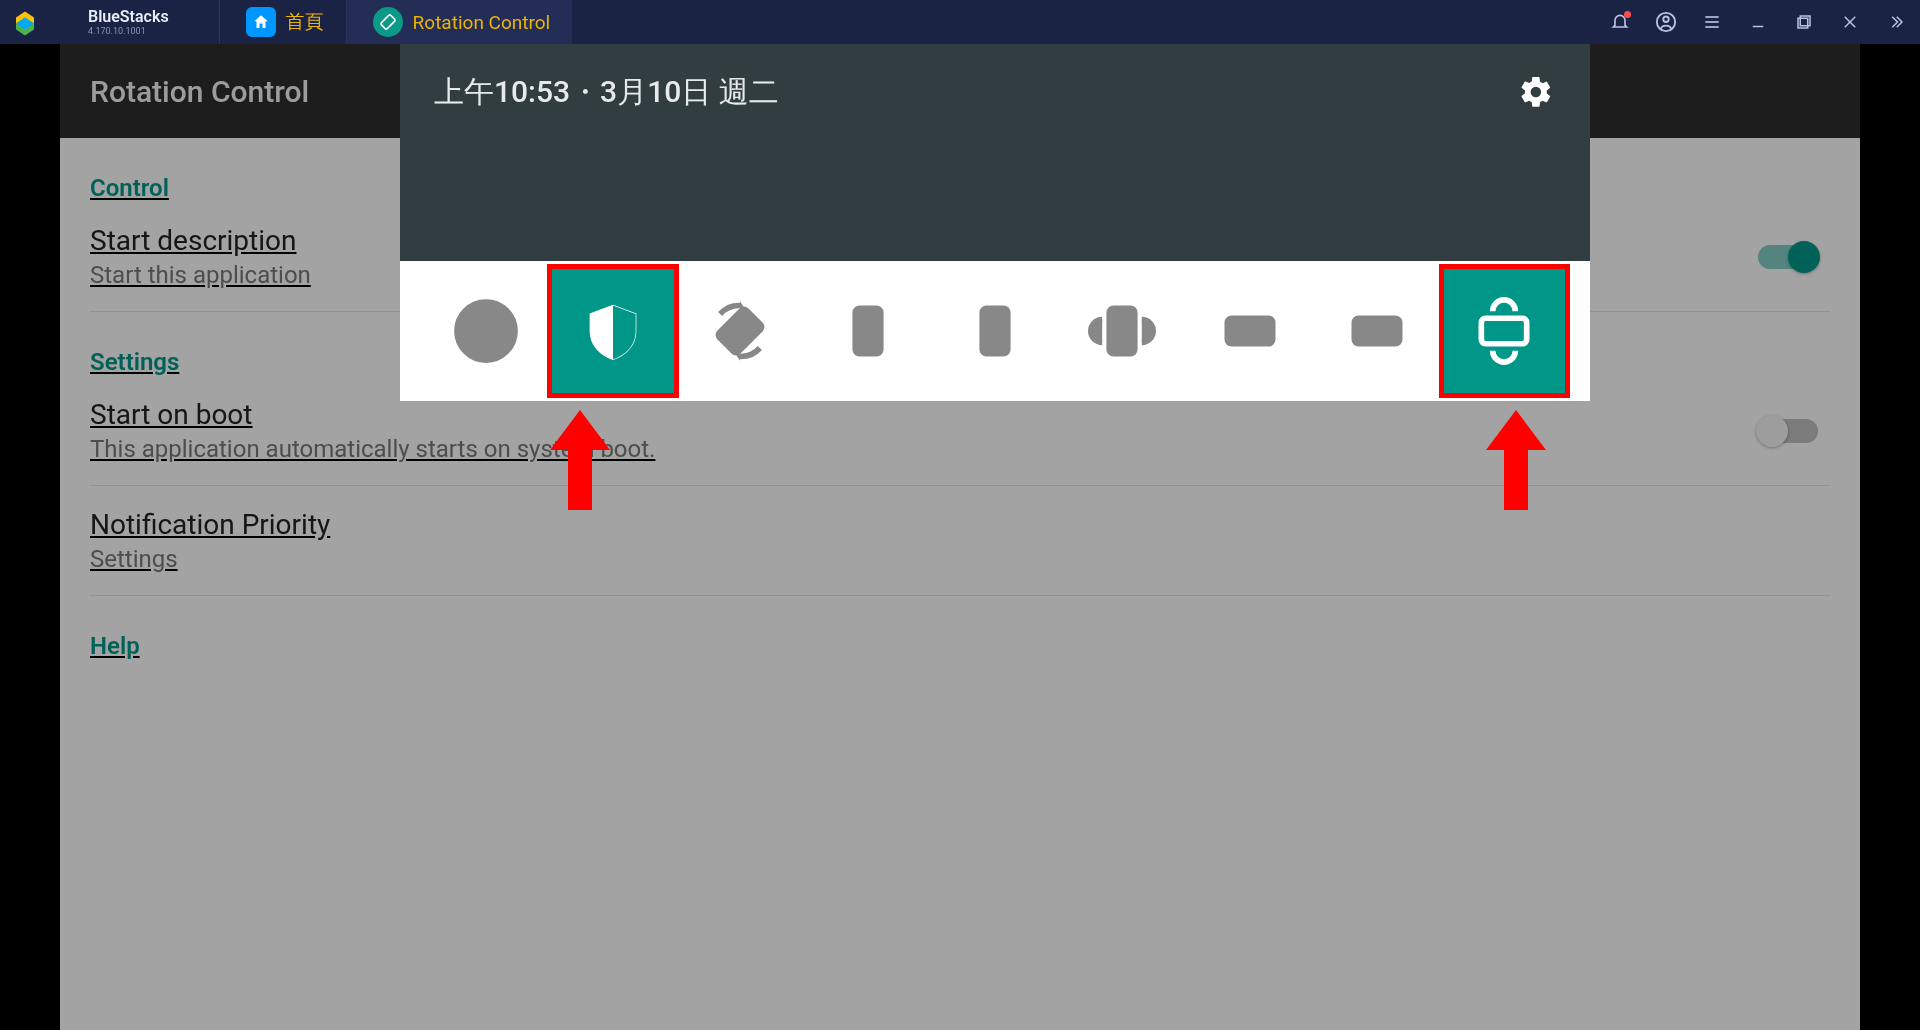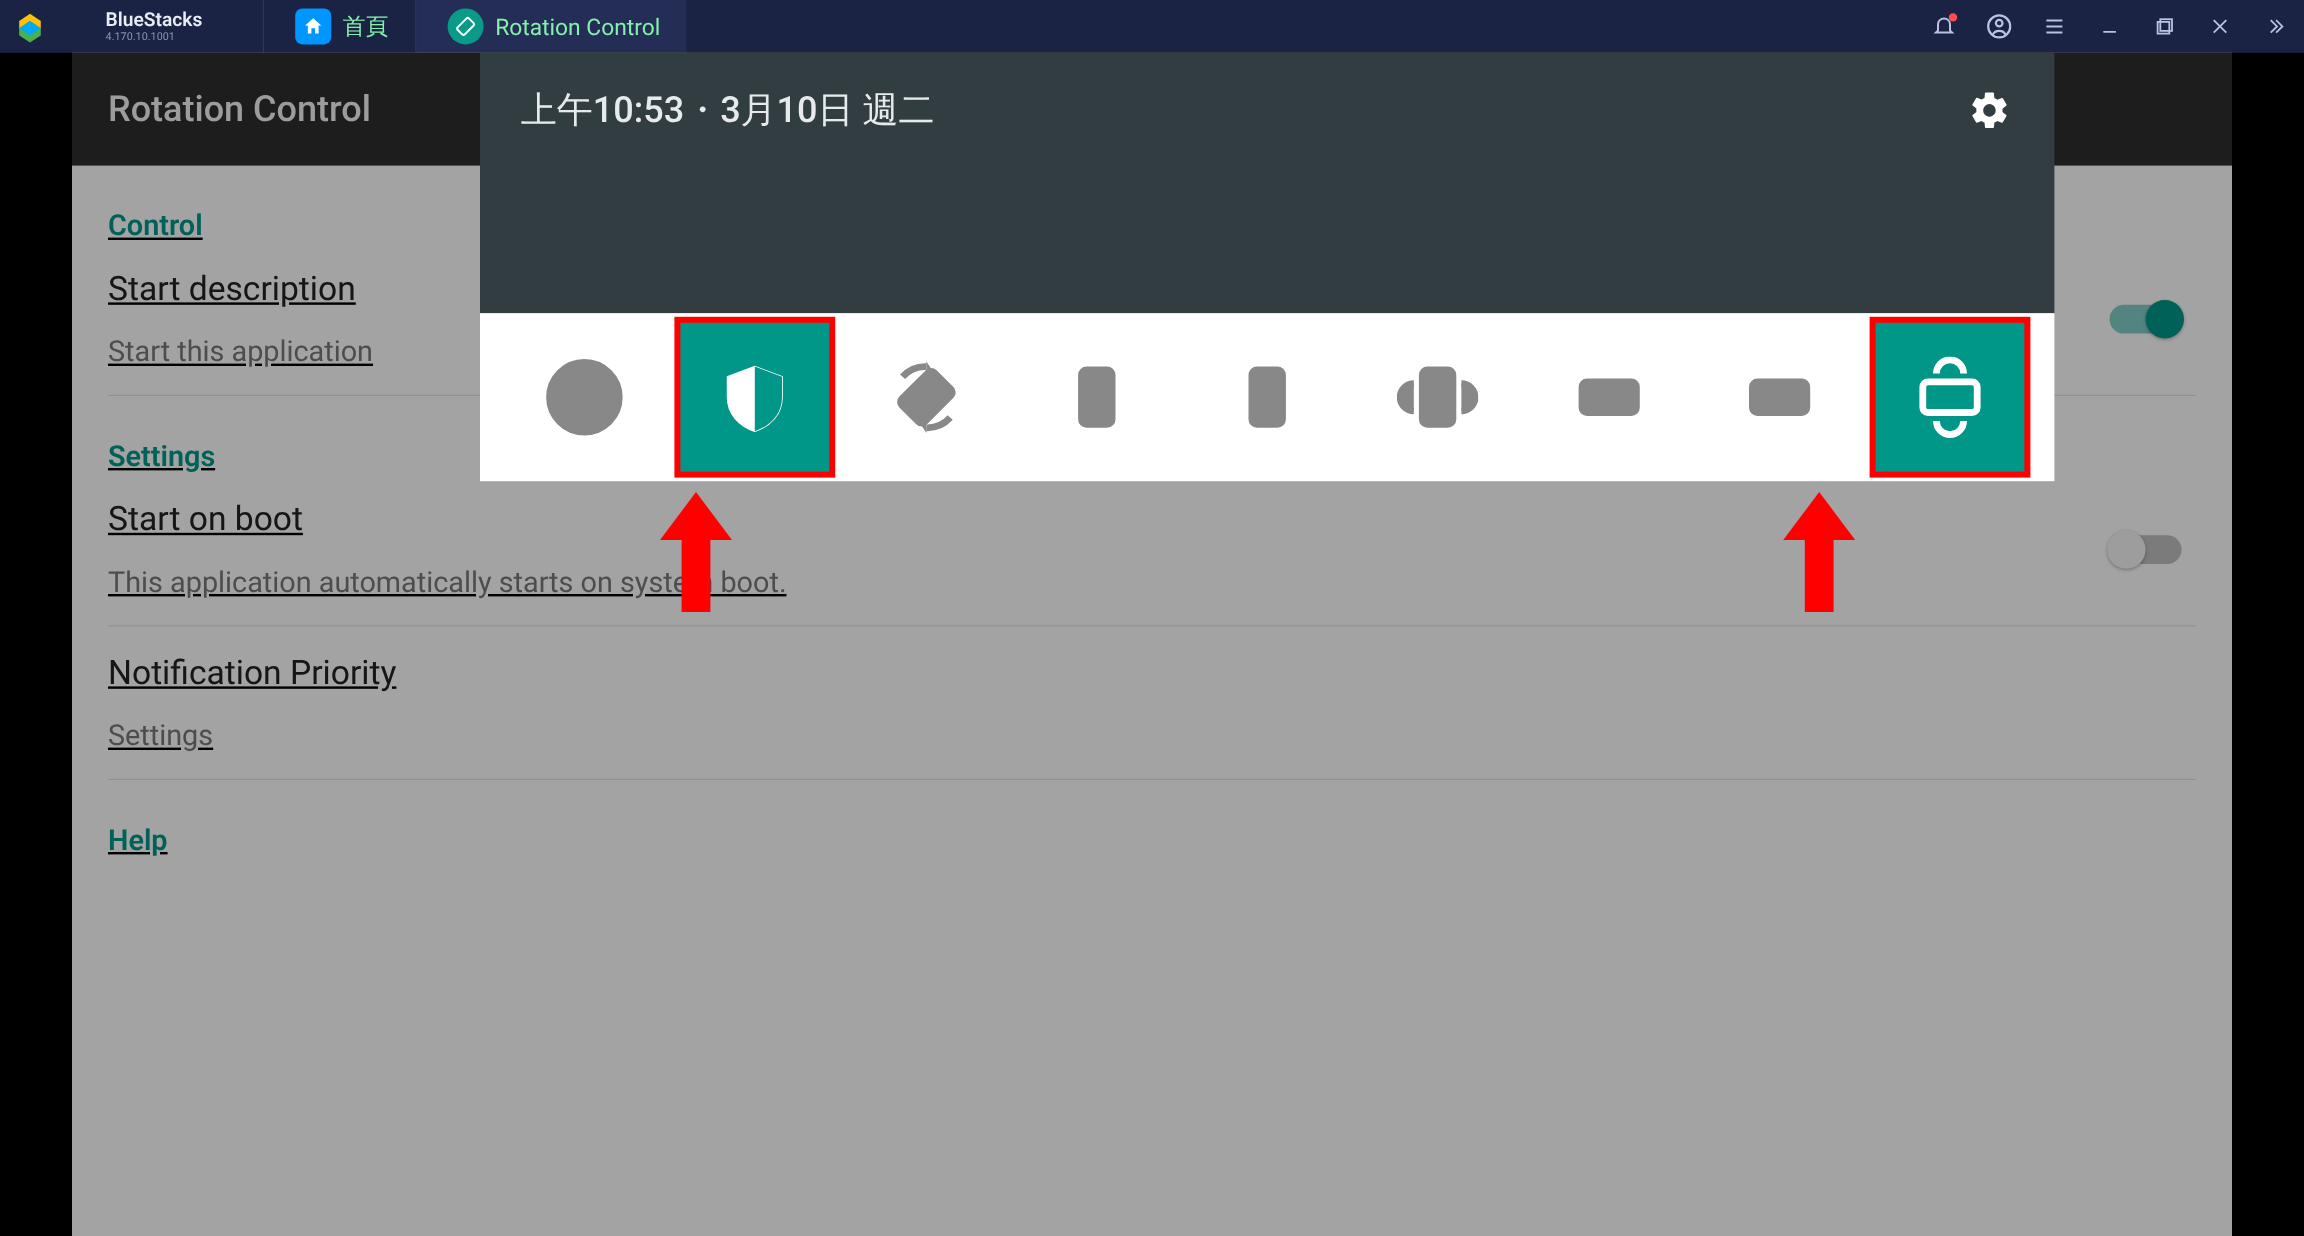--- a/index.html
+++ b/index.html
@@ -6,51 +6,51 @@
 body { font-family: -apple-system, BlinkMacSystemFont, "Segoe UI", Roboto, Arial, sans-serif; background: #000; width: 1920px; height: 1030px; overflow: hidden; position: relative; }
 
 
 .titlebar { height: 44px; background: #1a2343; display: flex; align-items: center; color: #fff; position: relative; gap: 36px; }
 .bs-logo { width: 36px; height: 36px; margin-left: 10px; display: flex; align-items: center; }
 .bs-logo svg { width: 30px; height: 30px; }
 .bs-brand { display: flex; flex-direction: column; justify-content: center; margin-left: 6px; line-height: 1; }
 .bs-brand .name { font-size: 16px; font-weight: 600; color: #e8ecf5; }
 .bs-brand .ver { font-size: 9px; color: #8a93b5; margin-top: 2px; }
 .tabs { display: flex; height: 100%; margin-left: 14px; }
-.tab { display: flex; align-items: center; padding: 0 22px 0 26px; gap: 10px; border-left: 1px solid #2a3560; font-size: 19px; color: #86efac; cursor: pointer; }
+.tab { display: flex; align-items: center; padding: 0 22px 0 26px; gap: 10px; border-left: 1px solid #2a3560; font-size: 19px; color: #eab308; cursor: pointer; }
 .tab.active { background: #232d55; }
 .tab .icon { width: 30px; height: 30px; border-radius: 6px; display: flex; align-items: center; justify-content: center; }
 .tab .home-icon { background: #0096ff; }
 .tab .rot-icon { background: #0b9a87; border-radius: 50%; }
 .titlebar-controls { position: absolute; right: 12px; top: 0; height: 100%; display: flex; align-items: center; gap: 22px; }
 .titlebar-controls .tc { width: 24px; height: 24px; display: flex; align-items: center; justify-content: center; color: #b9c2e0; cursor: pointer; position: relative; }
 .notif-dot { position: absolute; top: 1px; right: 1px; width: 7px; height: 7px; background: #ff4d4f; border-radius: 50%; }
 
 
 .emu { position: absolute; top: 44px; left: 60px; right: 60px; bottom: 0; background: #000; }
 .app-screen { position: absolute; inset: 0; background: #fafafa; }
 .app-header { height: 94px; background: #2d2d2d; display: flex; align-items: center; padding-left: 30px; }
 .app-header-title { color: #f0f0f0; font-size: 30px; font-weight: 500; }
 
 .app-body { padding: 0 30px 0 30px; text-decoration: underline; }
 .section-label { color: #009688; font-size: 24px; font-weight: 600; padding-top: 36px; }
 .setting-row { display: flex; align-items: center; justify-content: space-between; padding: 22px 0; border-bottom: 1px solid #e0e0e0; }
 .setting-row:last-child { border-bottom: none; }
 .setting-text .title { font-size: 28px; color: #222; }
-.setting-text .sub { font-size: 24px; color: #777; margin-top: 22px; }
+.setting-text .sub { font-size: 24px; color: #777; margin-top: 4px; }
 .toggle { width: 60px; height: 24px; background: #80cbc4; border-radius: 12px; position: relative; cursor: pointer; margin-right: 12px; }
 .toggle::after { content: ""; position: absolute; right: -2px; top: -4px; width: 32px; height: 32px; background: #009688; border-radius: 50%; box-shadow: 0 1px 3px rgba(0,0,0,.3); }
 .toggle.off { background: #bdbdbd; }
 .toggle.off::after { left: -2px; right: auto; background: #f1f1f1; }
 
 
 .dim { position: absolute; inset: 0; background: rgba(0,0,0,.35); }
 
 
-.shade-wrap { position: absolute; top: 44px; left: 400px; width: 1312px; }
+.shade-wrap { position: absolute; top: 44px; left: 400px; width: 1190px; }
 .shade-header { background: #323d42; height: 217px; padding: 28px 34px; color: #e6eaec; display: flex; justify-content: space-between; align-items: flex-start; }
 .shade-time { font-size: 30px; font-weight: 500; }
 .shade-gear { width: 40px; height: 40px; display: flex; align-items: center; justify-content: center; cursor: pointer; }
 .shade-row { background: #fff; height: 140px; display: flex; align-items: center; justify-content: space-between; padding: 0 22px; }
 .mode-btn { width: 130px; height: 130px; display: flex; align-items: center; justify-content: center; cursor: pointer; position: relative; }
 .mode-btn.active { background: #009688; }
 .mode-btn.highlighted { outline: 5px solid #ff0000; outline-offset: -3px; }
 .mode-btn svg { width: 68px; height: 68px; }
 .mode-btn .grey { fill: #888; stroke: #888; }
 .mode-btn .white { fill: #fff; stroke: #fff; }

